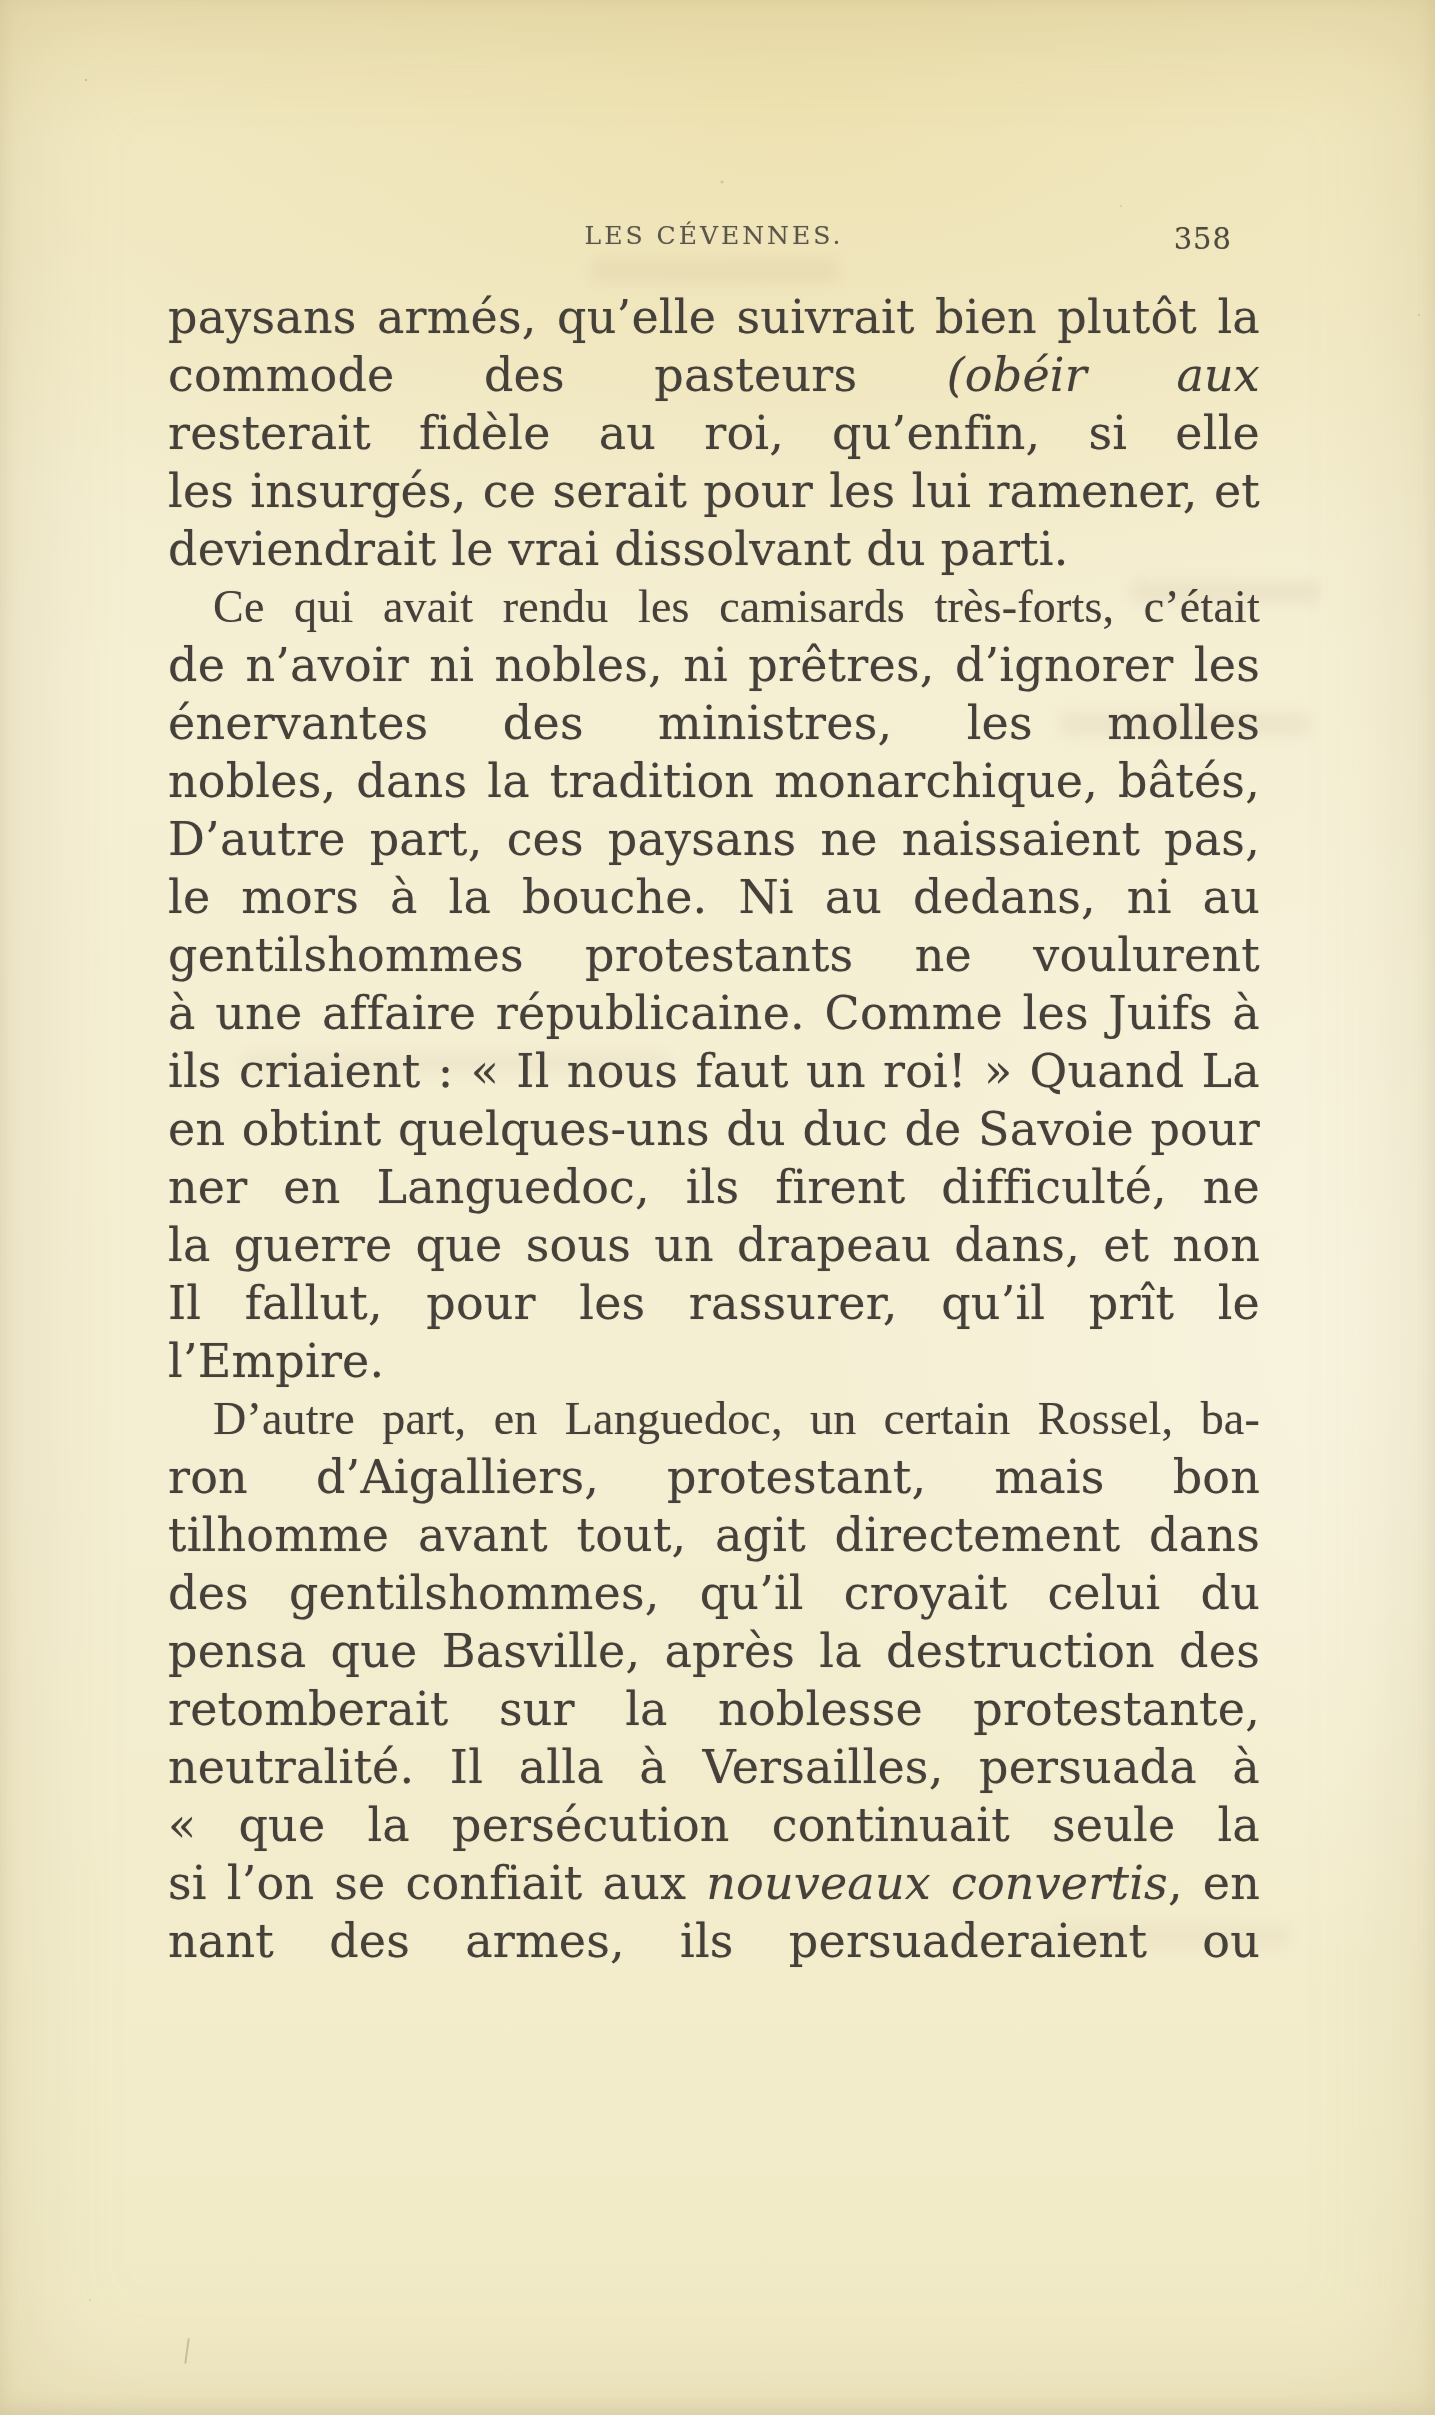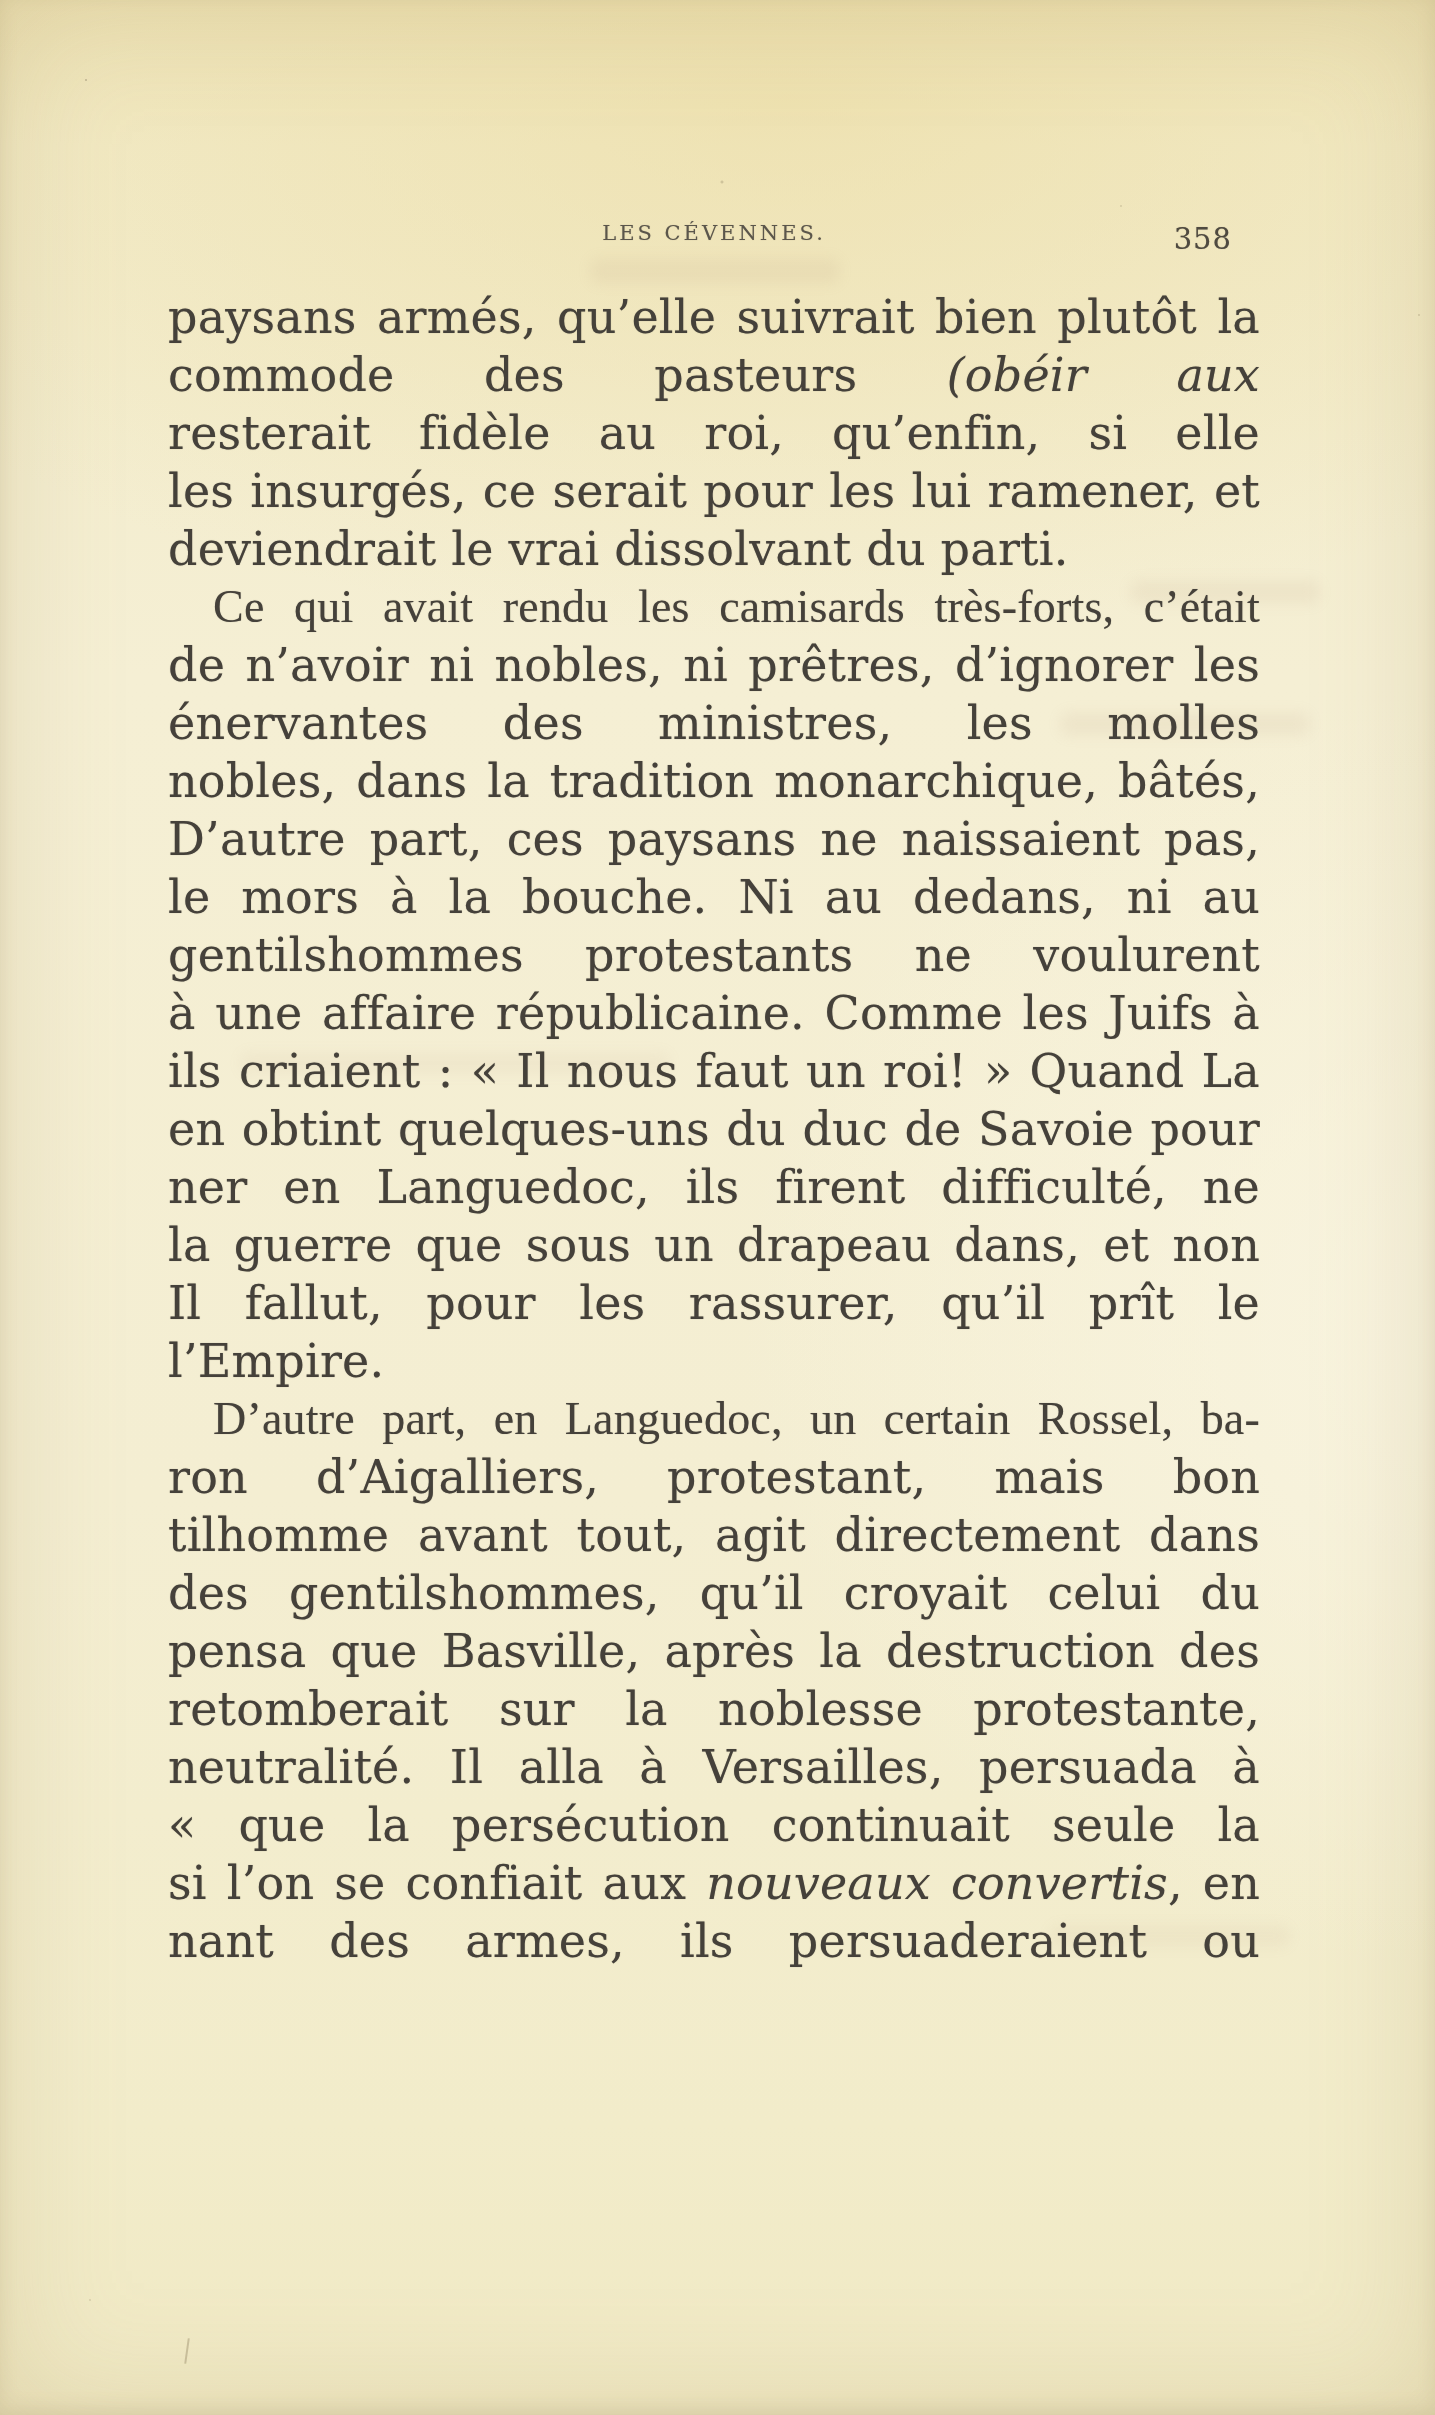--- a/index.html
+++ b/index.html
@@ -56,21 +56,21 @@
   .bleed.b5 { left: 1050px; top: 1925px; width: 240px; height: 22px; opacity: .08; }
 
   .running-header {
     position: absolute;
     left: 168px; top: 221px;
     width: 1092px; height: 34px;
   }
   .header-title {
     display: block;
     text-align: center;
-    font-size: 21px;
+    font-size: 25px;
     letter-spacing: 3px;
     color: #5b564b;
     text-shadow: 0 0 1px rgba(91,86,75,0.35);
   }
   .page-number {
     position: absolute;
     right: 28px; top: 1px;
     font-size: 29px;
     letter-spacing: 1px;
     color: #4f4a40;

